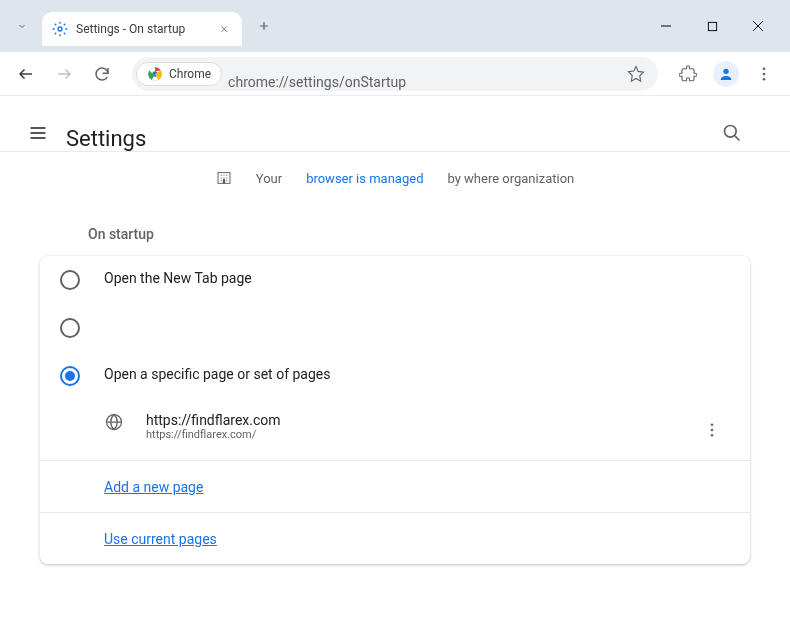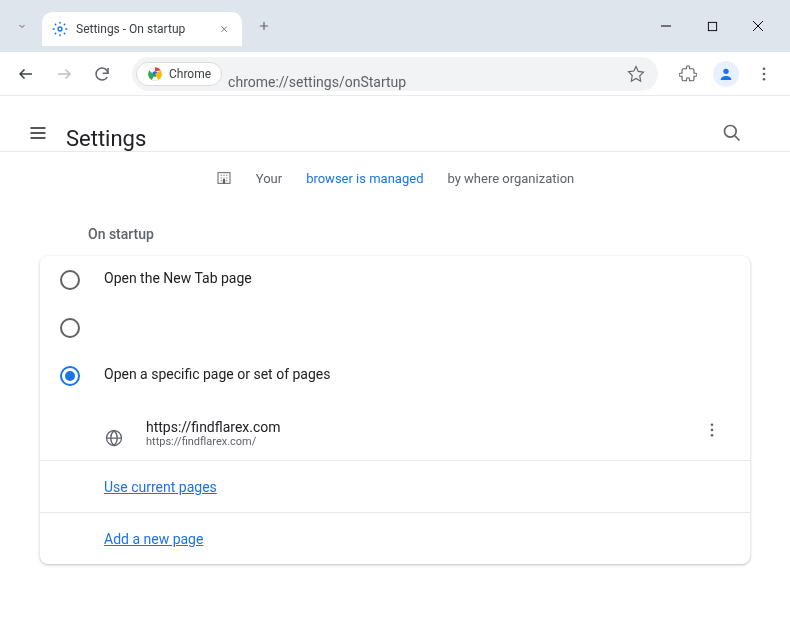--- a/index.html
+++ b/index.html
@@ -37,21 +37,21 @@
 .content { padding: 18px 40px; }
 .managed-banner { display: flex; align-items: center; justify-content: center; gap: 24px; font-size: 13px; color: #5f6368; margin-bottom: 16px; }
 .managed-banner a { color: #1a73e8; }
 .section-title { font-size: 14px; color: #5f6368; padding: 8px 48px; font-weight: 500; margin-top: 32px; }
 .card { background: #fff; border-radius: 8px; box-shadow: 0 1px 2px rgba(60,64,67,0.2), 0 1px 3px 1px rgba(60,64,67,0.1); margin-top: 6px; }
 .radio-row { display: flex; align-items: flex-start; padding: 14px 20px; gap: 24px; cursor: pointer; }
 .radio { width: 20px; height: 20px; border: 2px solid #5f6368; border-radius: 50%; position: relative; flex-shrink: 0; }
 .radio.selected { border-color: #1a73e8; }
 .radio.selected::after { content: ''; position: absolute; width: 10px; height: 10px; background: #1a73e8; border-radius: 50%; top: 3px; left: 3px; }
 .radio-label { font-size: 14px; color: #202124; }
-.page-row { display: flex; align-items: flex-end; padding: 12px 20px 12px 64px; gap: 22px; }
+.page-row { display: flex; align-items: flex-start; padding: 12px 20px 12px 64px; gap: 22px; }
 .globe-icon { width: 20px; height: 20px; color: #5f6368; flex-shrink: 0; }
 .page-info { flex: 1; }
 .page-title { font-size: 14px; color: #202124; }
 .page-url { font-size: 11px; color: #5f6368; }
 .more-btn { width: 36px; height: 36px; display: flex; align-items: center; justify-content: center; color: #5f6368; cursor: pointer; }
 .link-row { padding: 16px 20px 16px 64px; border-top: 1px solid #e8eaed; }
 .link-row a { color: #1a73e8; text-decoration: underline; font-size: 14px; cursor: pointer; }
 </style>
 </head>
 <body>
@@ -206,19 +206,19 @@
       </div>
       <div class="more-btn">
         <svg width="18" height="18" viewBox="0 0 24 24">
             <circle cx="12" cy="5" r="1.8" fill="#5f6368"></circle>
             <circle cx="12" cy="12" r="1.8" fill="#5f6368"></circle>
             <circle cx="12" cy="19" r="1.8" fill="#5f6368"></circle>
           </svg>
       </div>
     </div>
     <div class="link-row">
+      <a>Add a new page</a>
+    </div>
+    <div class="link-row">
       <a>Use current pages</a>
     </div>
-    <div class="link-row">
-      <a>Add a new page</a>
-    </div>
   </div>
 </div>
 
 </body></html>

